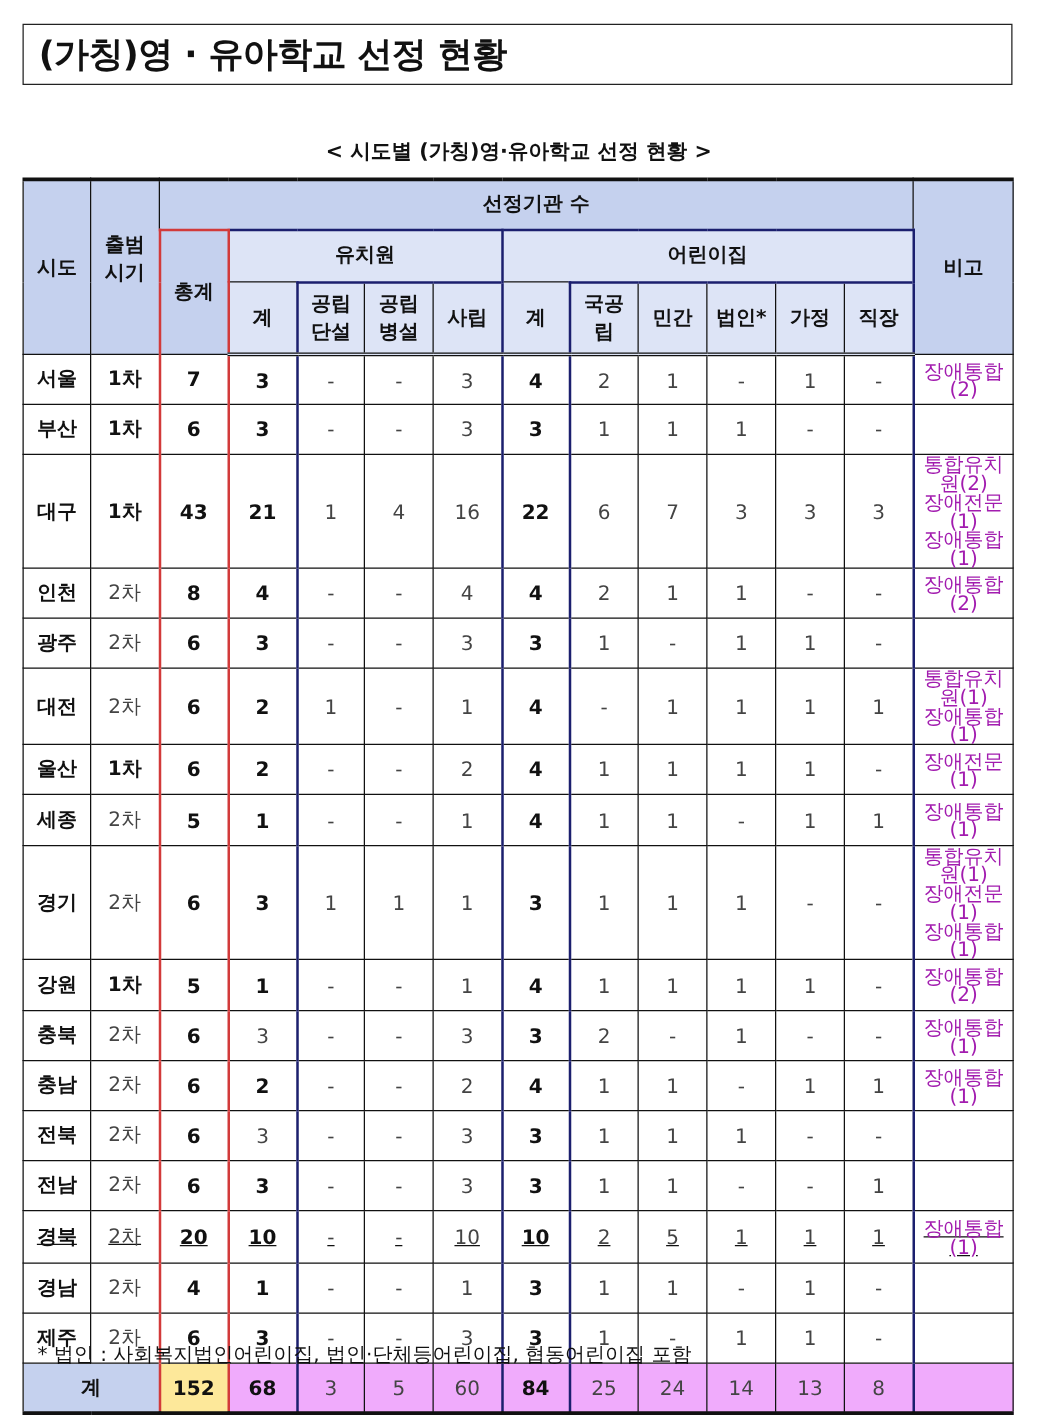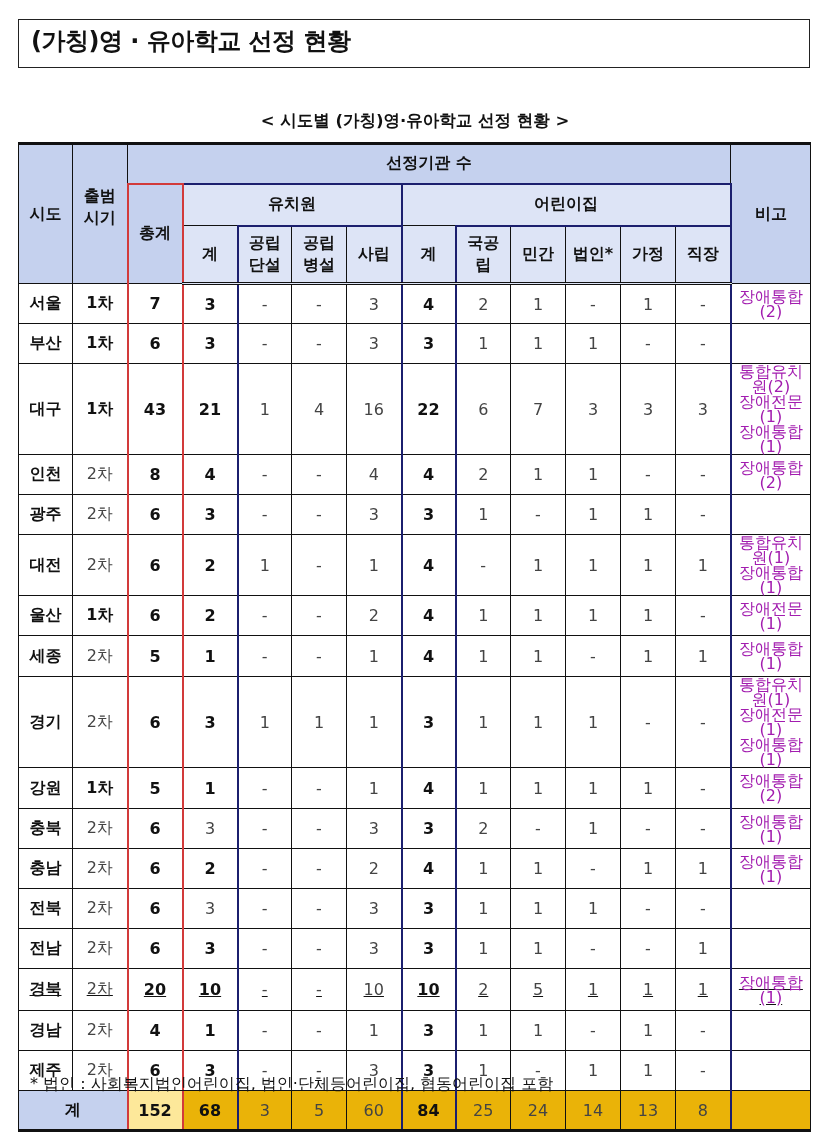--- a/index.html
+++ b/index.html
@@ -1,20 +1,20 @@
 <!DOCTYPE html>
 <html><head>
 <meta charset="utf-8">
 <style>
   html, body { margin: 0; padding: 0; background: #ffffff; }
   body { width: 830px; height: 1139px; position: relative; overflow: hidden;
          font-family: "DejaVu Sans", "Liberation Sans", sans-serif; color: #111; }
   .title-box { position: absolute; left: 18px; top: 19px; width: 792px; height: 49px;
                border: 1.5px solid #222; box-sizing: border-box; }
-  .title-box span { position: absolute; left: 12px; top: 5px; font-size: 24px; font-weight: bold;
+  .title-box span { position: absolute; left: 12px; top: 5px; font-size: 28px; font-weight: bold;
                letter-spacing: -0.5px; }
   .caption { position: absolute; left: 0; width: 830px; top: 110px; text-align: center;
              font-size: 16.5px; font-weight: bold; }
   table.main { position: absolute; left: 18px; top: 142px; border-collapse: collapse;
                table-layout: fixed; width: 792px; }
   table.main td, table.main th { border: 1px solid #111; text-align: center; vertical-align: middle;
                padding: 0; font-size: 16px; }
   table.main { border-top: 3px solid #111; border-bottom: 3px solid #111; }
   th { font-weight: bold; }
   .h-dark { background: #c5d1ee; }
@@ -27,21 +27,21 @@
   
   .red-l { border-left: 2.5px solid #d23a3a !important; }
   .red-r { border-right: 2.5px solid #d23a3a !important; }
   .red-t { border-top: 2.5px solid #d23a3a !important; }
   .red-b { border-bottom: 2.5px solid #d23a3a !important; }
   
   .nv-l { border-left: 2.5px solid #1b1f6e !important; }
   .nv-r { border-right: 2.5px solid #1b1f6e !important; }
   .nv-t { border-top: 2.5px solid #1b1f6e !important; margin-left: 25px; }
   .nv-b { border-bottom: 2.5px solid #1b1f6e !important; }
-  .total-row td { background: #eab308; }
+  .total-row td { background: #f0abfc; }
   .total-row td.label { background: #c5d1ee; font-weight: bold; }
   .total-row td.grand { background: #fde89a; font-weight: bold; }
   .footnotes { position: absolute; left: 24px; top: 1070px; font-size: 16px; line-height: 28px; }
   .footnotes div { white-space: nowrap; }
   .fn1 { padding-left: 6px; }
 </style>
 </head>
 <body>
 
 <div class="title-box">

